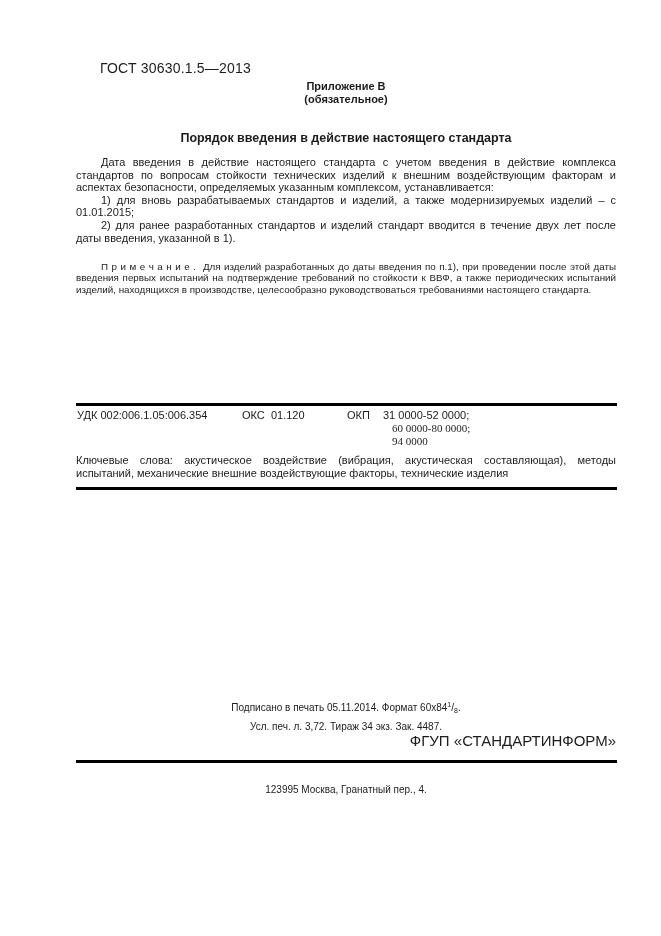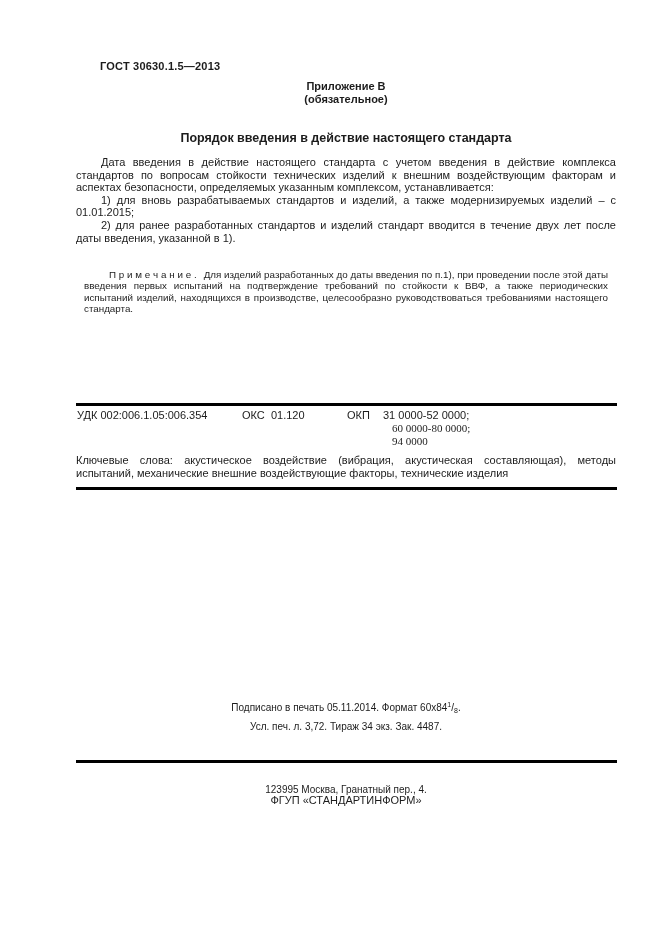--- a/index.html
+++ b/index.html
@@ -24,22 +24,22 @@
     position: absolute;
     left: 76px;
     top: 0;
     width: 540px;
     height: 100%;
   }
   .doc-number {
     position: absolute;
     top: 60px;
     left: 1px;
-    font-size: 11px;
-    font-weight: bold;
+    font-size: 14px;
+    font-weight: normal;
     letter-spacing: 0.2px;
     padding-left: 23px;
   }
   .annex {
     position: absolute;
     top: 80px;
     left: 0;
     width: 100%;
     text-align: center;
     font-size: 11px;
@@ -71,21 +71,21 @@
   }
   .note-block {
     position: absolute;
     top: 261px;
     left: 0;
     width: 540px;
     font-size: 9.8px;
     line-height: 11.4px;
     text-align: justify;
   }
-  .note-block p { margin: 8px; text-indent: 25px; }
+  .note-block p { margin: 0; text-indent: 25px; }
   .note-label { margin-right: 7px; }
   .rule {
     position: absolute;
     left: 0;
     width: 541px;
     height: 3px;
     background: #000000;
   }
   .rule-1 { top: 403px; }
   .rule-2 { top: 487px; }
@@ -122,25 +122,25 @@
     text-align: center;
     font-size: 10px;
   }
   .colo-1 { top: 701px; }
   .colo-2 { top: 721px; }
   .colo-3 { top: 741px; }
   .colo-1 sup { font-size: 7px; vertical-align: 4px; }
   .colo-1 sub { font-size: 7px; vertical-align: -2px; }
   .publisher {
     position: absolute;
-    top: 794px;
-    left: 0;
-    width: 100%;
-    text-align: center;
-    font-size: 11px;
+    top: 732px;
+    left: 0;
+    width: 100%;
+    text-align: right;
+    font-size: 15px;
   }
   .address {
     position: absolute;
     top: 784px;
     left: 0;
     width: 100%;
     text-align: center;
     font-size: 10px;
   }
   .links-row {

